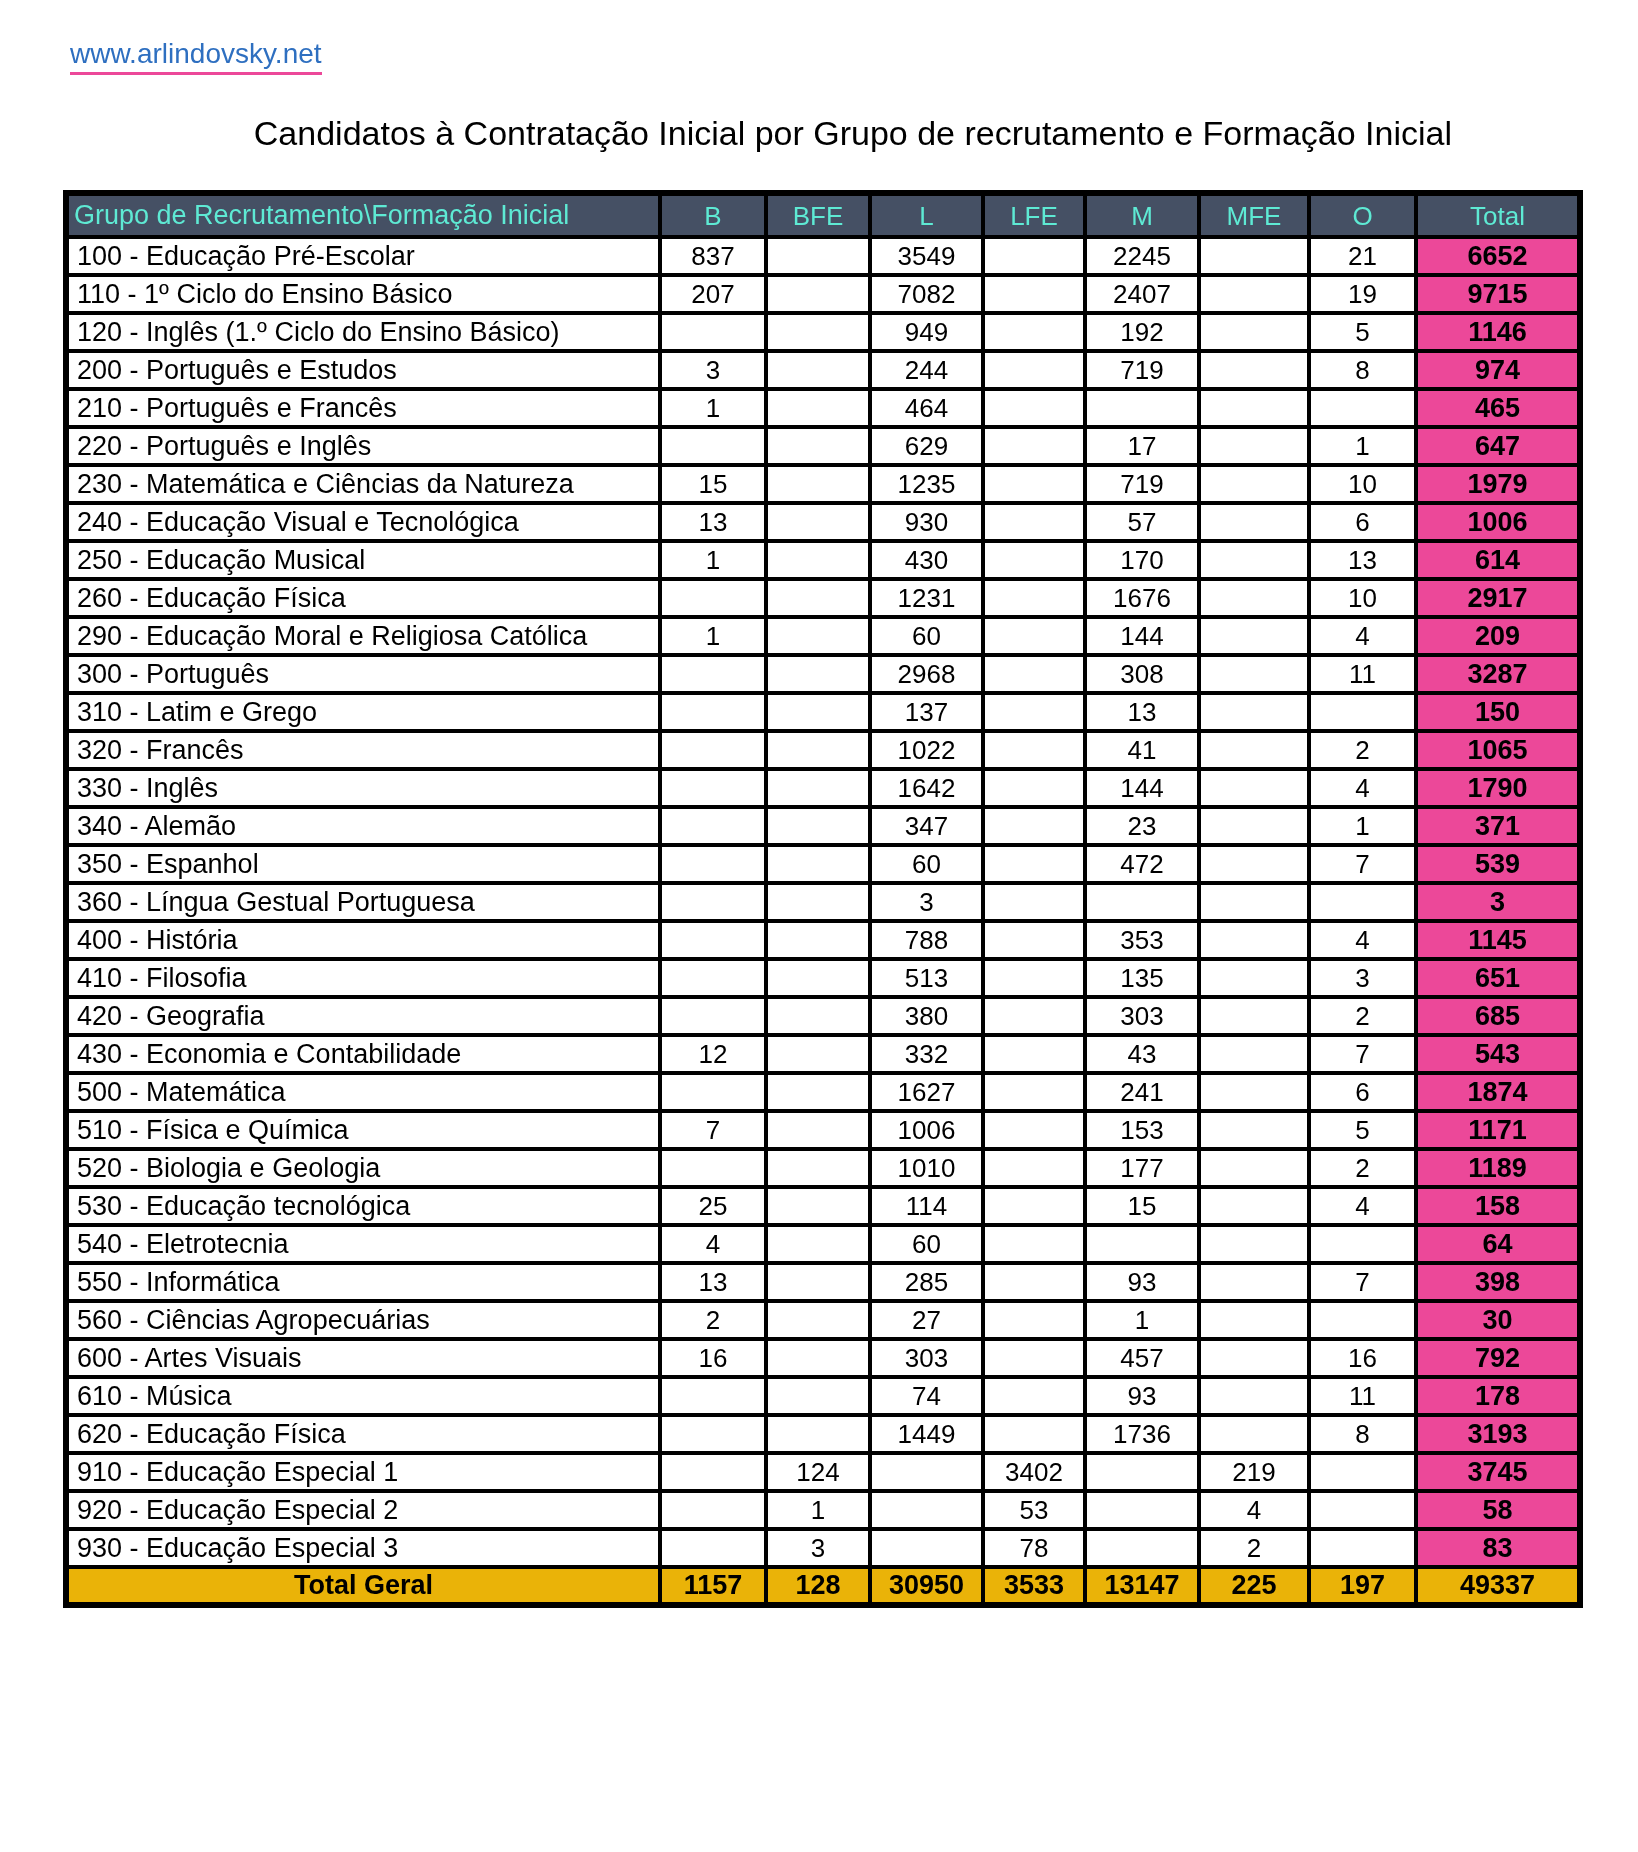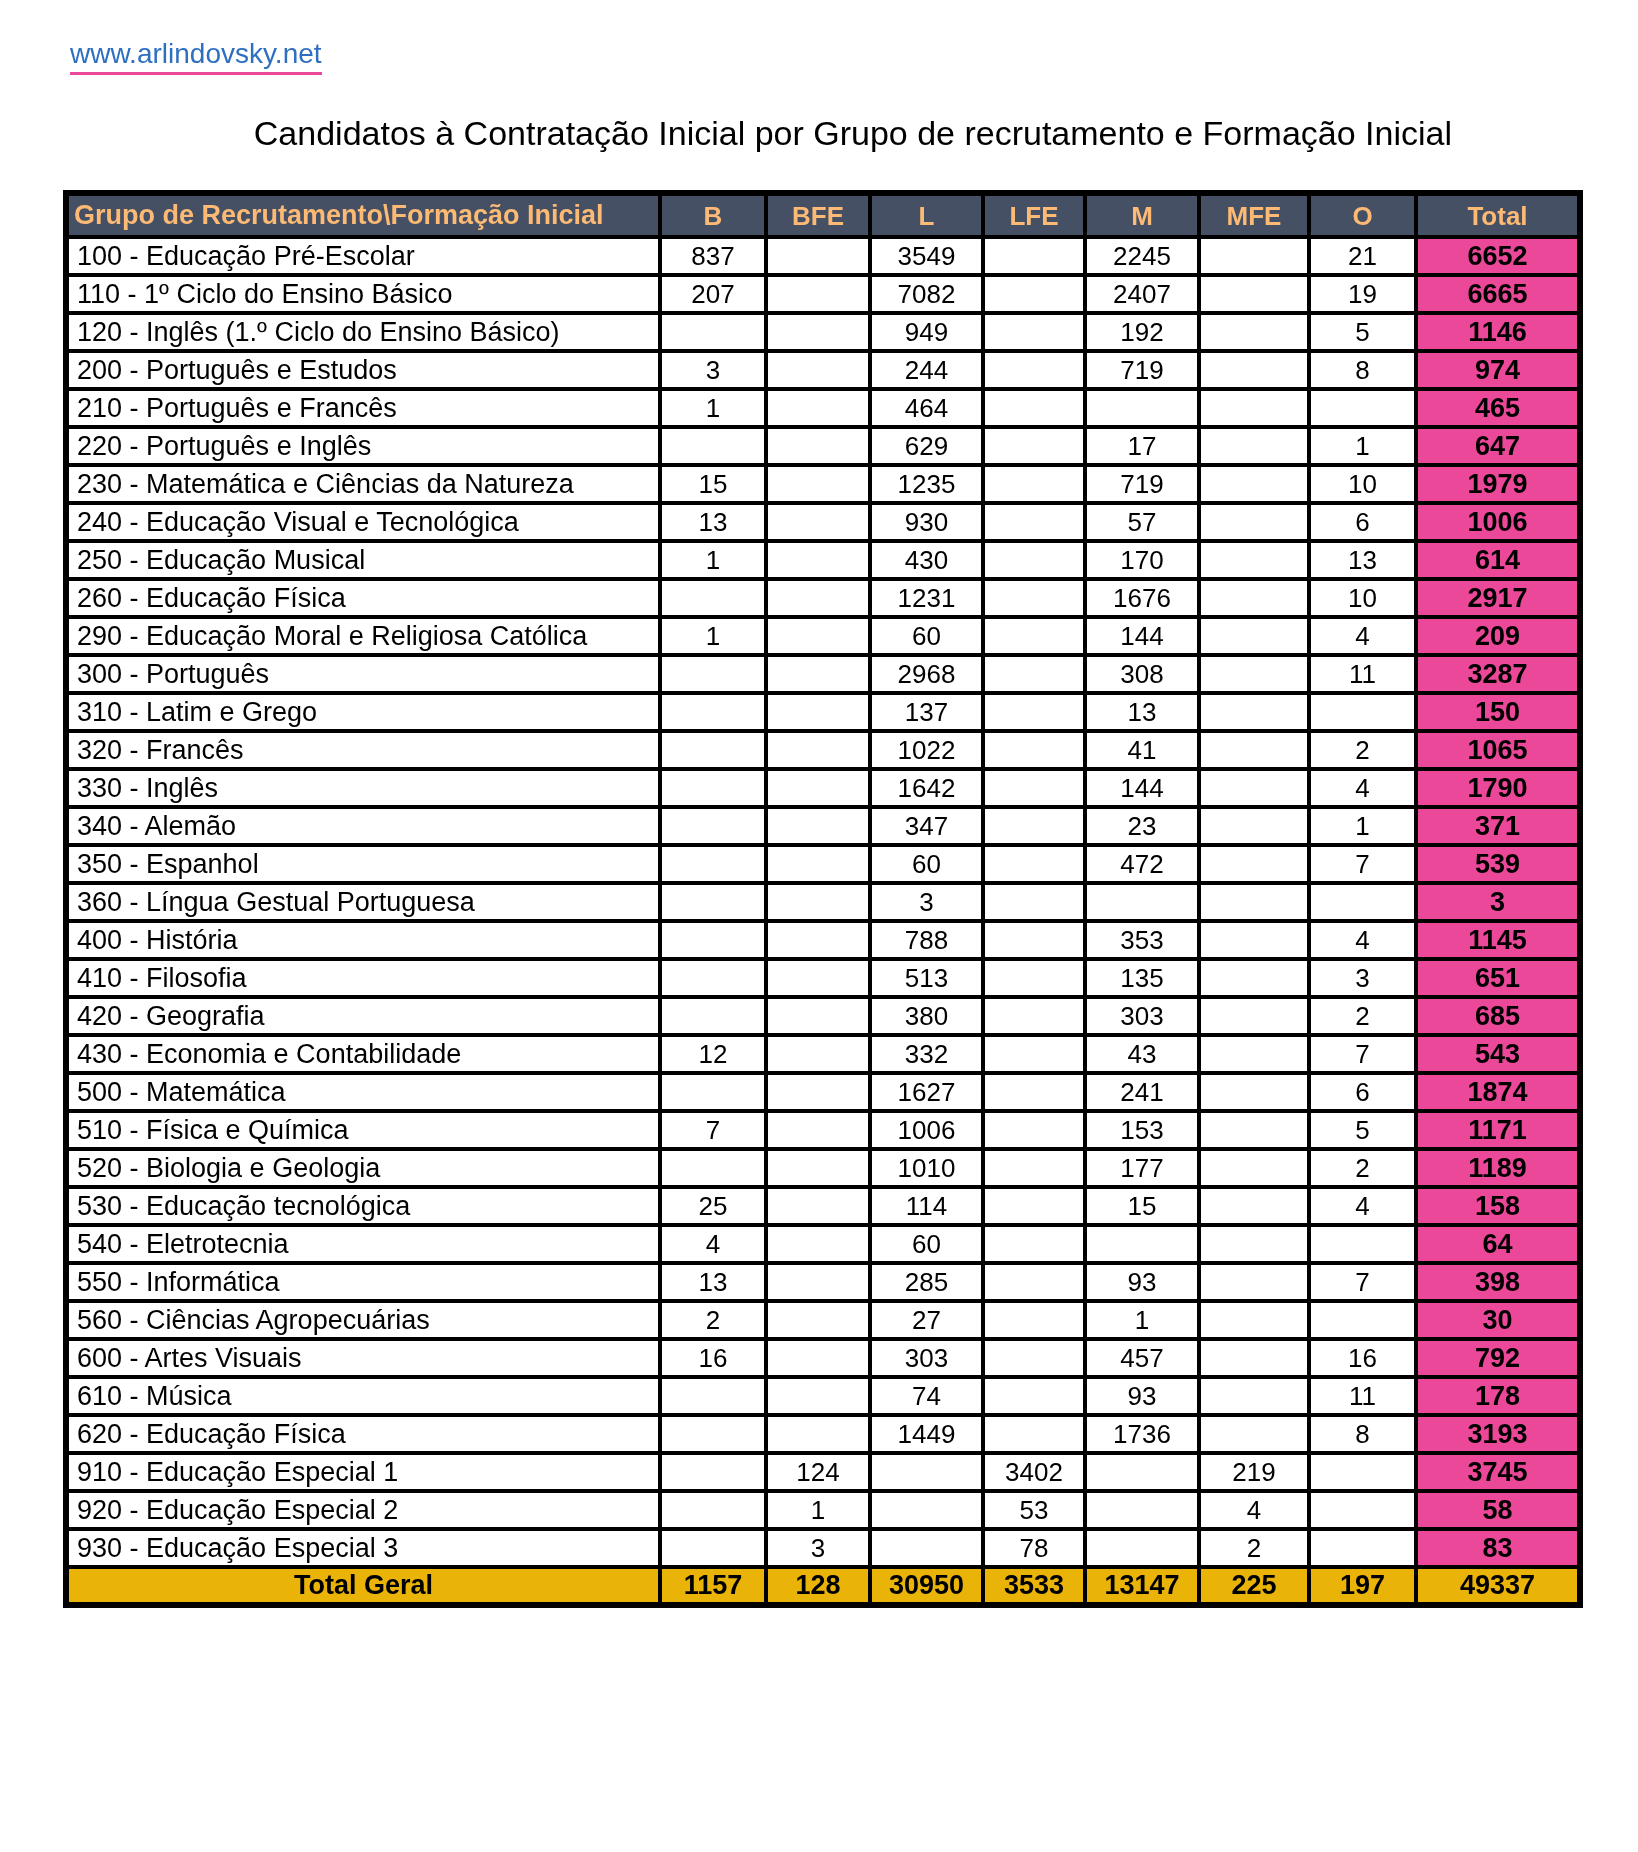--- a/index.html
+++ b/index.html
@@ -49,22 +49,22 @@
     padding: 0;
     height: 38px;
     font-size: 26px;
     line-height: 1;
     white-space: nowrap;
     overflow: hidden;
     vertical-align: middle;
   }
   .data-table thead th {
     background: #455064;
-    color: #fdba74;
-    font-weight: 700;
+    color: #5eead4;
+    font-weight: 400;
     height: 44px;
     text-align: center;
   }
   .data-table thead th.group-col {
     text-align: left;
     padding-left: 5px;
     font-size: 27px;
   }
   .data-table td.label {
     text-align: left;
@@ -134,21 +134,21 @@
       </tr>
       <tr>
         <td class="label">110 - 1º Ciclo do Ensino Básico</td>
         <td class="num">207</td>
         <td class="num"></td>
         <td class="num">7082</td>
         <td class="num"></td>
         <td class="num">2407</td>
         <td class="num"></td>
         <td class="num">19</td>
-        <td class="num total">6665</td>
+        <td class="num total">9715</td>
       </tr>
       <tr>
         <td class="label">120 - Inglês (1.º Ciclo do Ensino Básico)</td>
         <td class="num"></td>
         <td class="num"></td>
         <td class="num">949</td>
         <td class="num"></td>
         <td class="num">192</td>
         <td class="num"></td>
         <td class="num">5</td>

